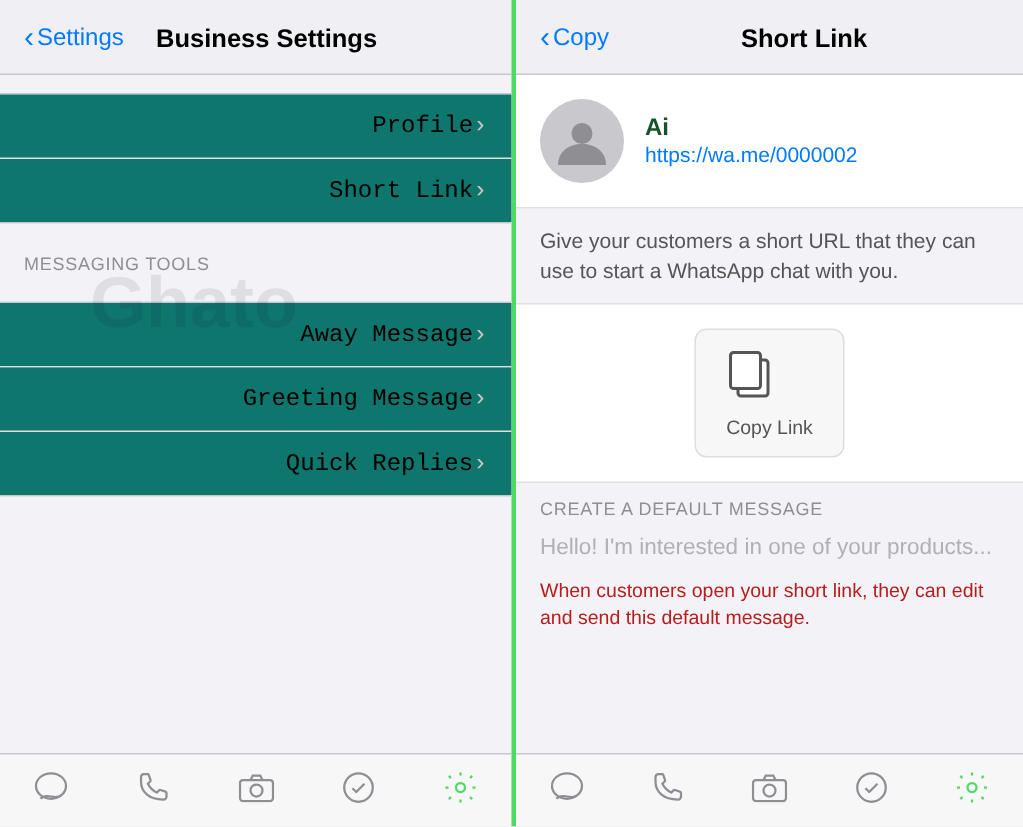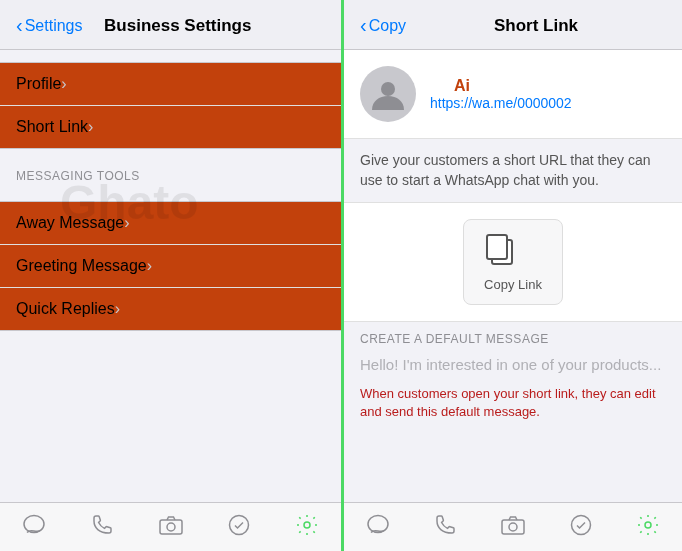--- a/index.html
+++ b/index.html
@@ -57,25 +57,26 @@
     .menu-section {
       background: #fff;
       margin-top: 12px;
       border-top: 1px solid #c8c7cc;
       border-bottom: 1px solid #c8c7cc;
     }
 
     .menu-item {
       display: flex;
       align-items: center;
-      justify-content: flex-start;
+      justify-content: flex-end;
       padding: 12px 16px;
       border-bottom: 1px solid #e0e0e0;
-      background: #c2410c;
+      background: #0f766e;
       cursor: pointer;
+      font-family: Liberation Mono, monospace;
     }
 
     .menu-item:last-child {
       border-bottom: none;
     }
 
     .menu-item-label {
       font-size: 16px;
       color: #000;
     }
@@ -195,22 +196,21 @@
 
     .avatar svg {
       width: 36px;
       height: 36px;
       fill: #8e8e93;
     }
 
     .profile-info .name {
       font-size: 16px;
       font-weight: 600;
-      color: #c2410c;
-      margin-left: 24px;
+      color: #14532d;
     }
 
     .profile-info .link {
       font-size: 14px;
       color: #007aff;
     }
 
     .short-link-desc {
       padding: 12px 16px;
       font-size: 14px;

